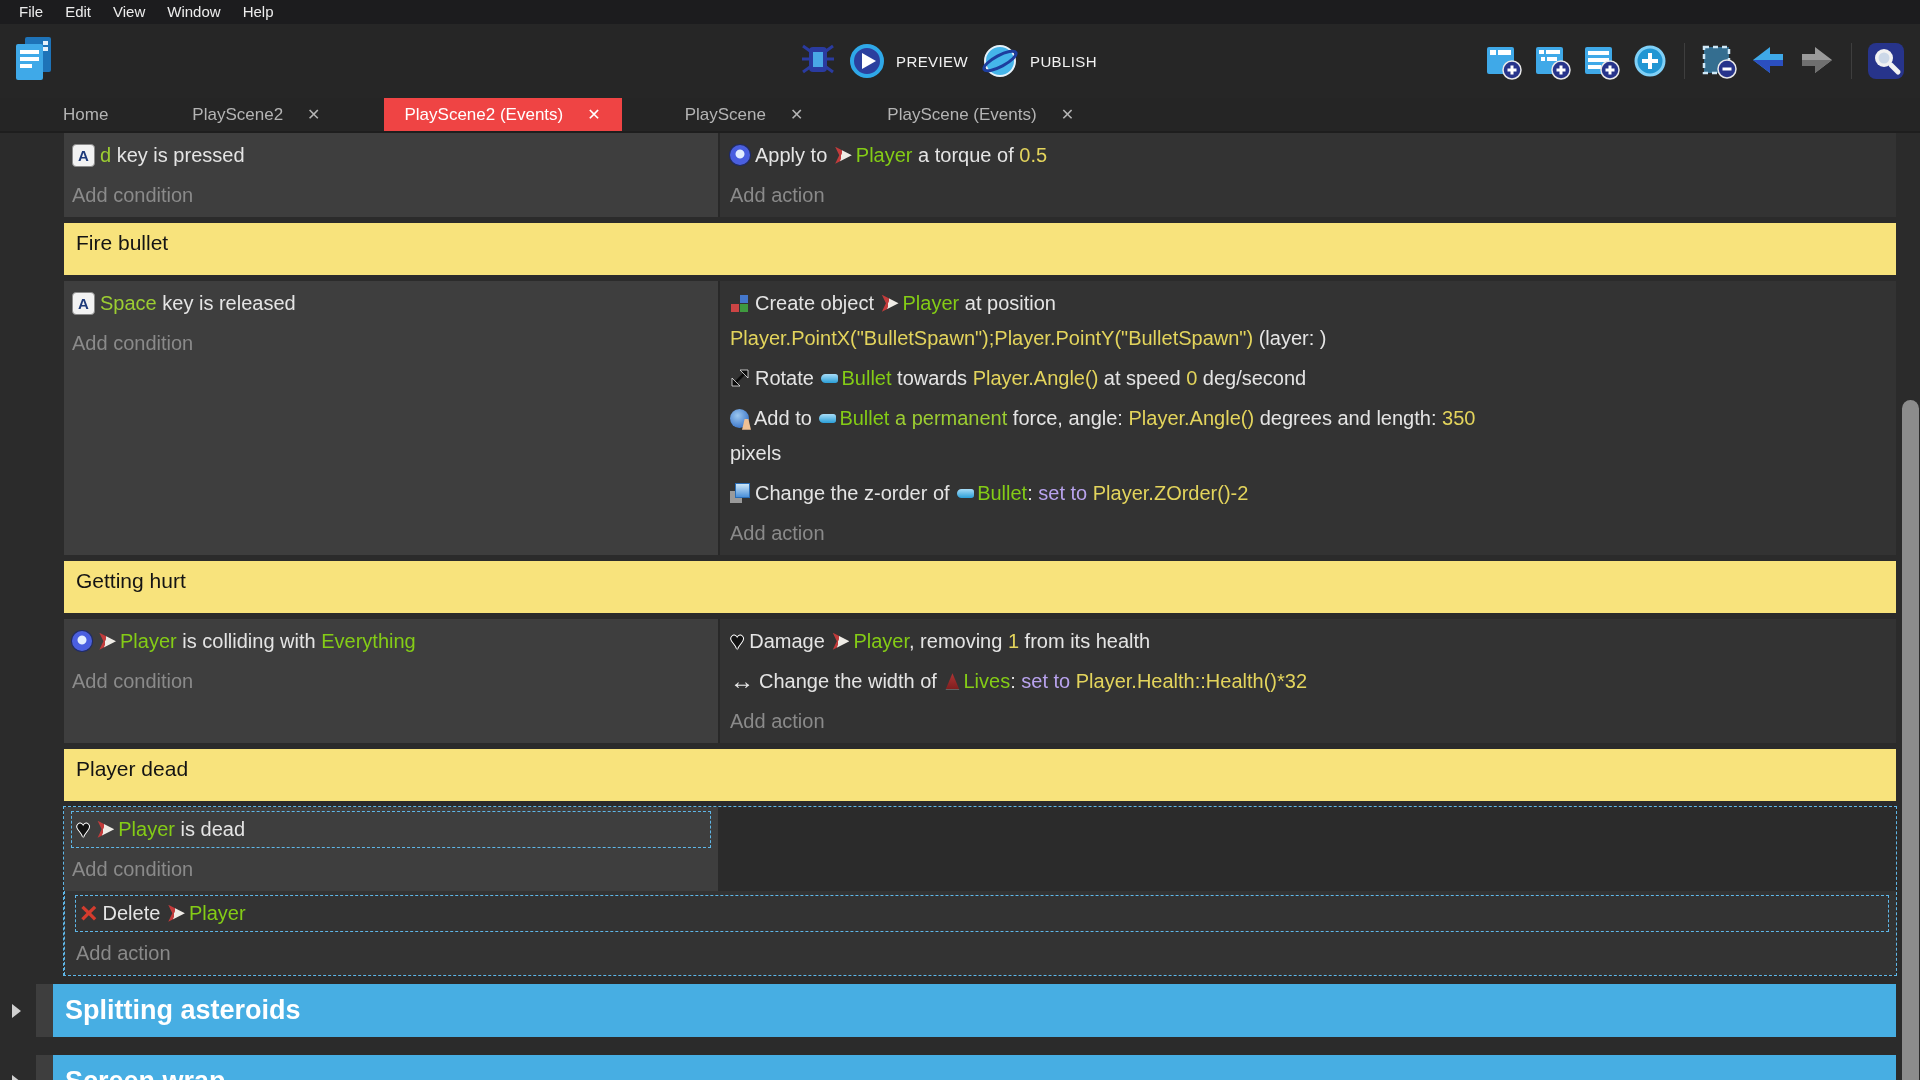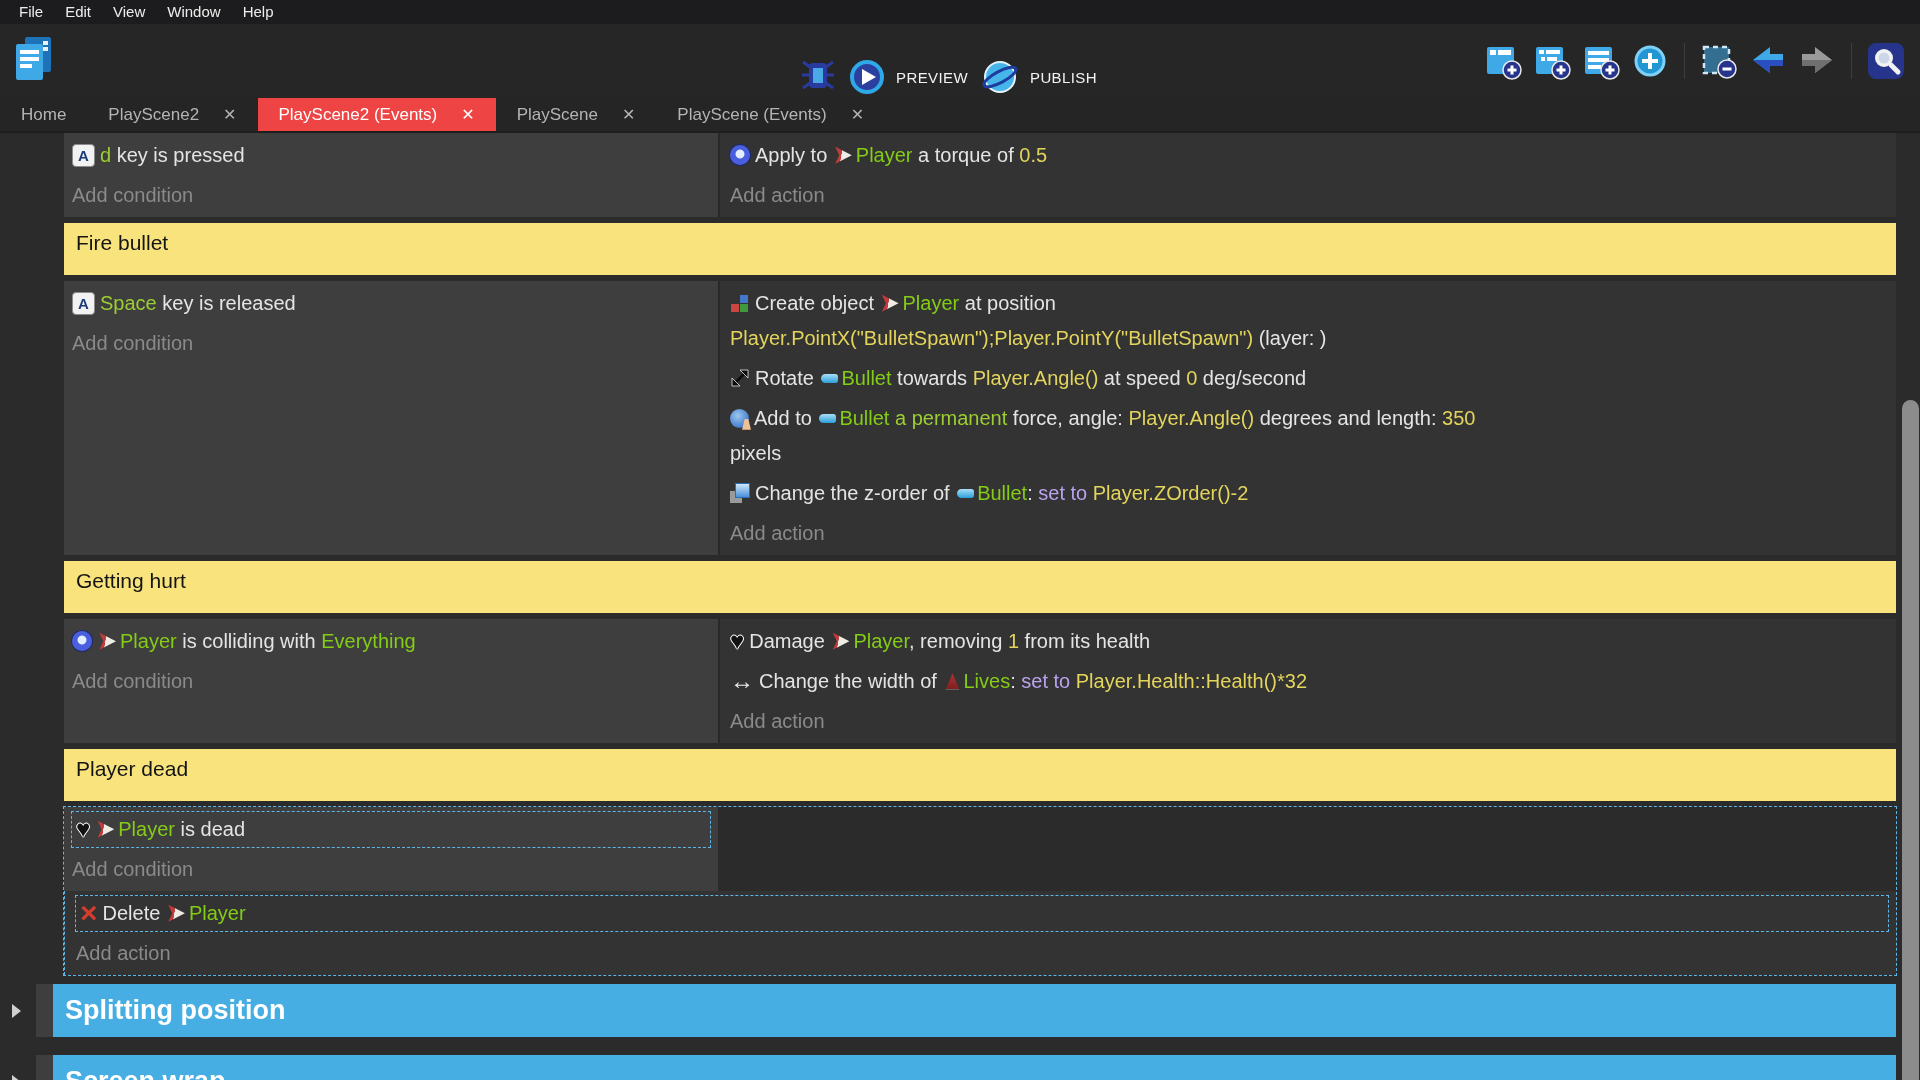--- a/index.html
+++ b/index.html
@@ -7,29 +7,29 @@
     width:1920px;height:1080px;overflow:hidden;position:relative;
     background:#2b2b2b;font-family:"Liberation Sans",sans-serif;
     -webkit-font-smoothing:antialiased;
   }
   
   .menubar{height:24px;background:#1c1c1e;display:flex;align-items:center;padding-left:8px;}
   .menu-item{color:#ededed;font-size:15px;padding:0 11px;line-height:24px;cursor:default;}
   
   .toolbar{height:74px;background:#262626;display:flex;align-items:center;position:relative;}
   .logo{margin-left:12px;}
-  .toolbar-center{position:absolute;left:800px;top:16px;height:74px;display:flex;align-items:center;gap:12px;}
+  .toolbar-center{position:absolute;left:800px;top:0;height:74px;display:flex;align-items:center;gap:12px;}
   .tb-btn{display:flex;align-items:center;gap:10px;}
   .tb-label{color:#f2f2f2;font-size:15px;letter-spacing:.4px;}
   .toolbar-right{margin-left:auto;display:flex;align-items:center;gap:9px;padding-right:14px;}
   .tb-sep{width:1px;height:36px;background:#3e3e3e;margin:0 5px;}
   .tb-icon{display:block;}
   
   .tabbar{height:33px;background:#252525;display:flex;align-items:stretch;border-bottom:2px solid #1e1e1e;}
-  .tab{display:flex;align-items:center;padding:0 21px;color:#b4b4b4;font-size:17px;gap:24px;cursor:default;white-space:nowrap;}
+  .tab{display:flex;align-items:center;padding:0 21px;color:#b4b4b4;font-size:17px;gap:24px;cursor:default;white-space:nowrap;margin-left:42px;}
   .tab.active{background:#ef4444;color:#ffffff;}
   .tab .close{font-size:16px;line-height:1;}
   
   .events{position:absolute;top:133px;left:0;right:0;bottom:0;background:#2b2b2b;padding:0 24px 0 64px;}
   .row{margin-bottom:6px;}
   .row.event{display:flex;align-items:stretch;}
   .cond-col{width:654px;background:#3e3e3e;padding:5px 8px 4px 8px;box-sizing:border-box;}
   .act-col{flex:1;background:#333333;border-left:2px solid #282828;padding:5px 8px 4px 10px;box-sizing:border-box;}
   .line{font-size:20px;line-height:35px;color:#e4e4e4;}
   .cond-item,.act-item{margin-bottom:5px;}
@@ -269,21 +269,21 @@
         </div>
         <div class="act-col">
           <div class="line act-item sel-box"><span class="icon delete-icon">×</span><span class="t-plain">Delete </span><span class="icon player-ship-icon"></span><span class="t-obj">Player</span></div>
           <div class="line placeholder">Add action</div>
         </div>
       </div>
       <div class="row group">
         <span class="tri"></span>
         <div class="group-strip"></div>
         <div class="group-bar">
-          <span>Splitting position</span>
+          <span>Splitting asteroids</span>
         </div>
       </div>
       <div class="row group">
         <span class="tri"></span>
         <div class="group-strip"></div>
         <div class="group-bar">
           <span>Screen wrap</span>
         </div>
       </div>
     </div>

